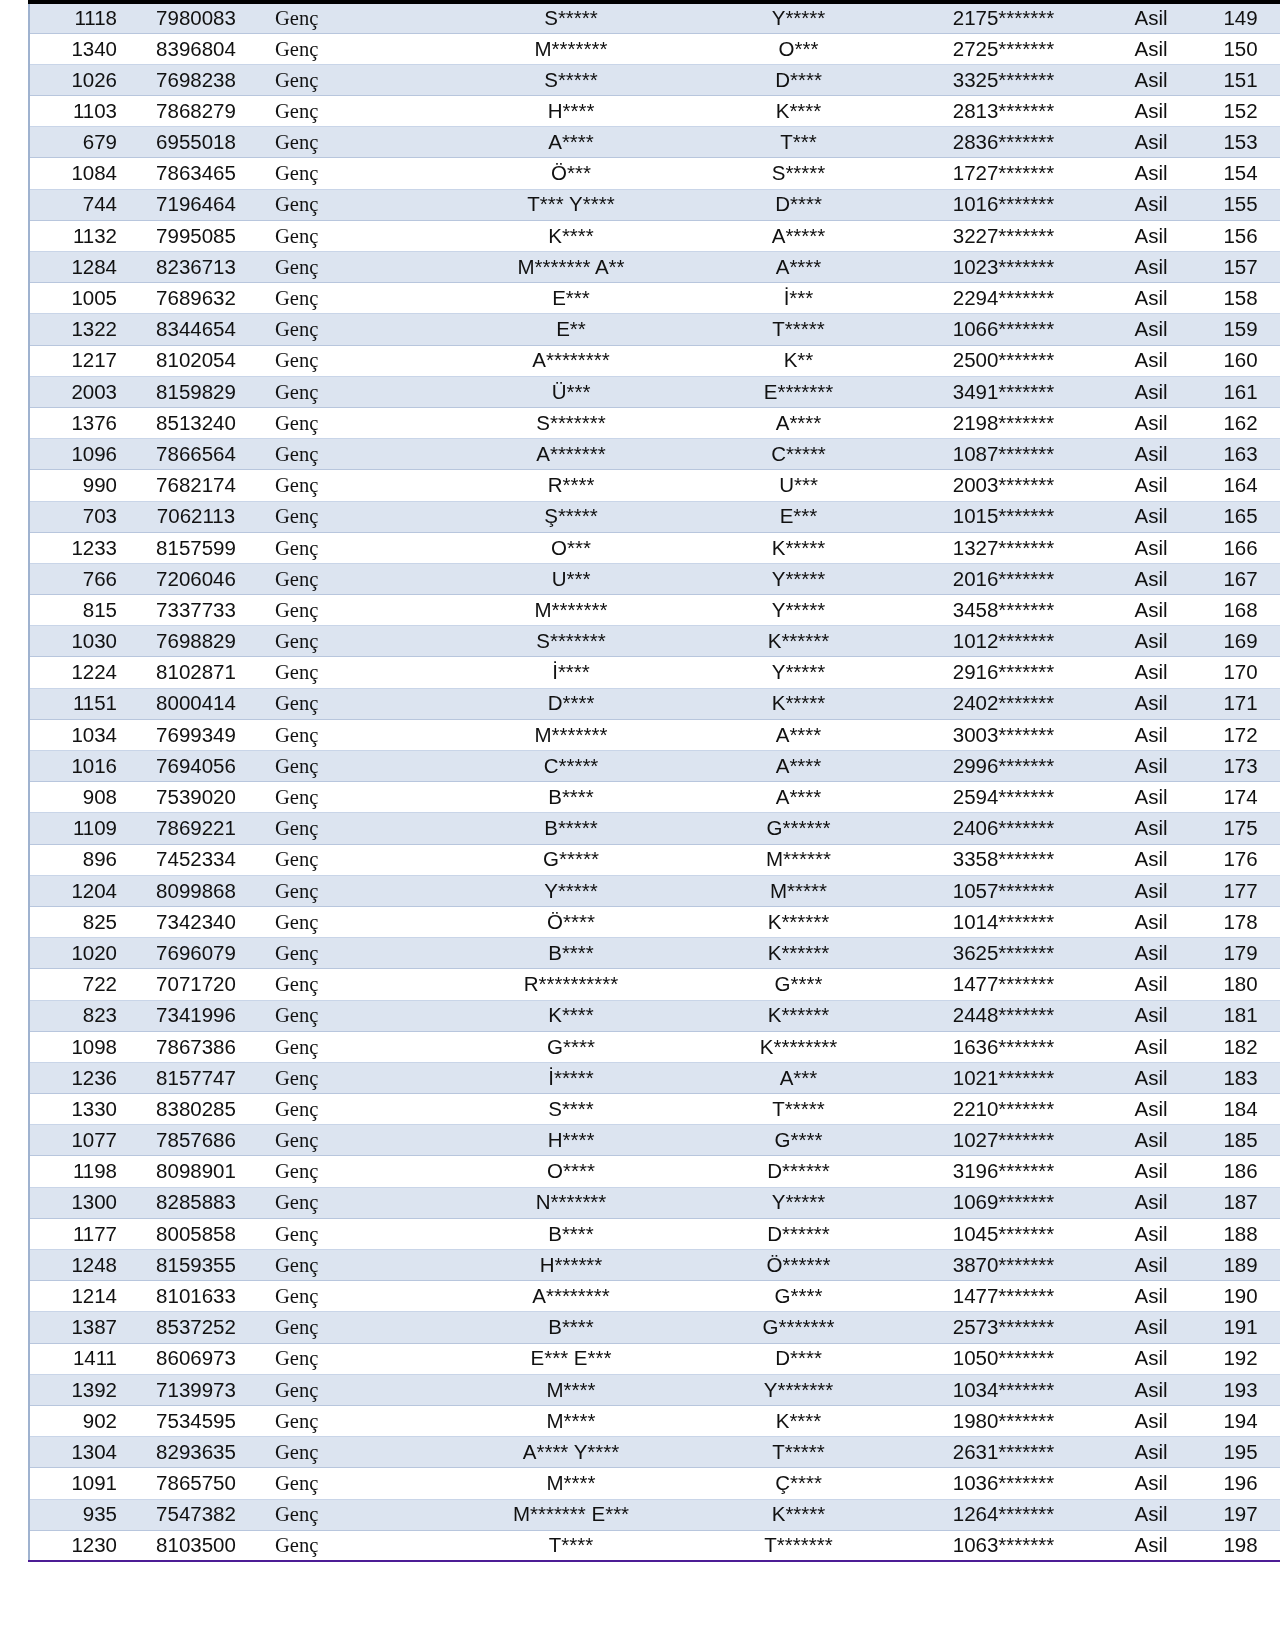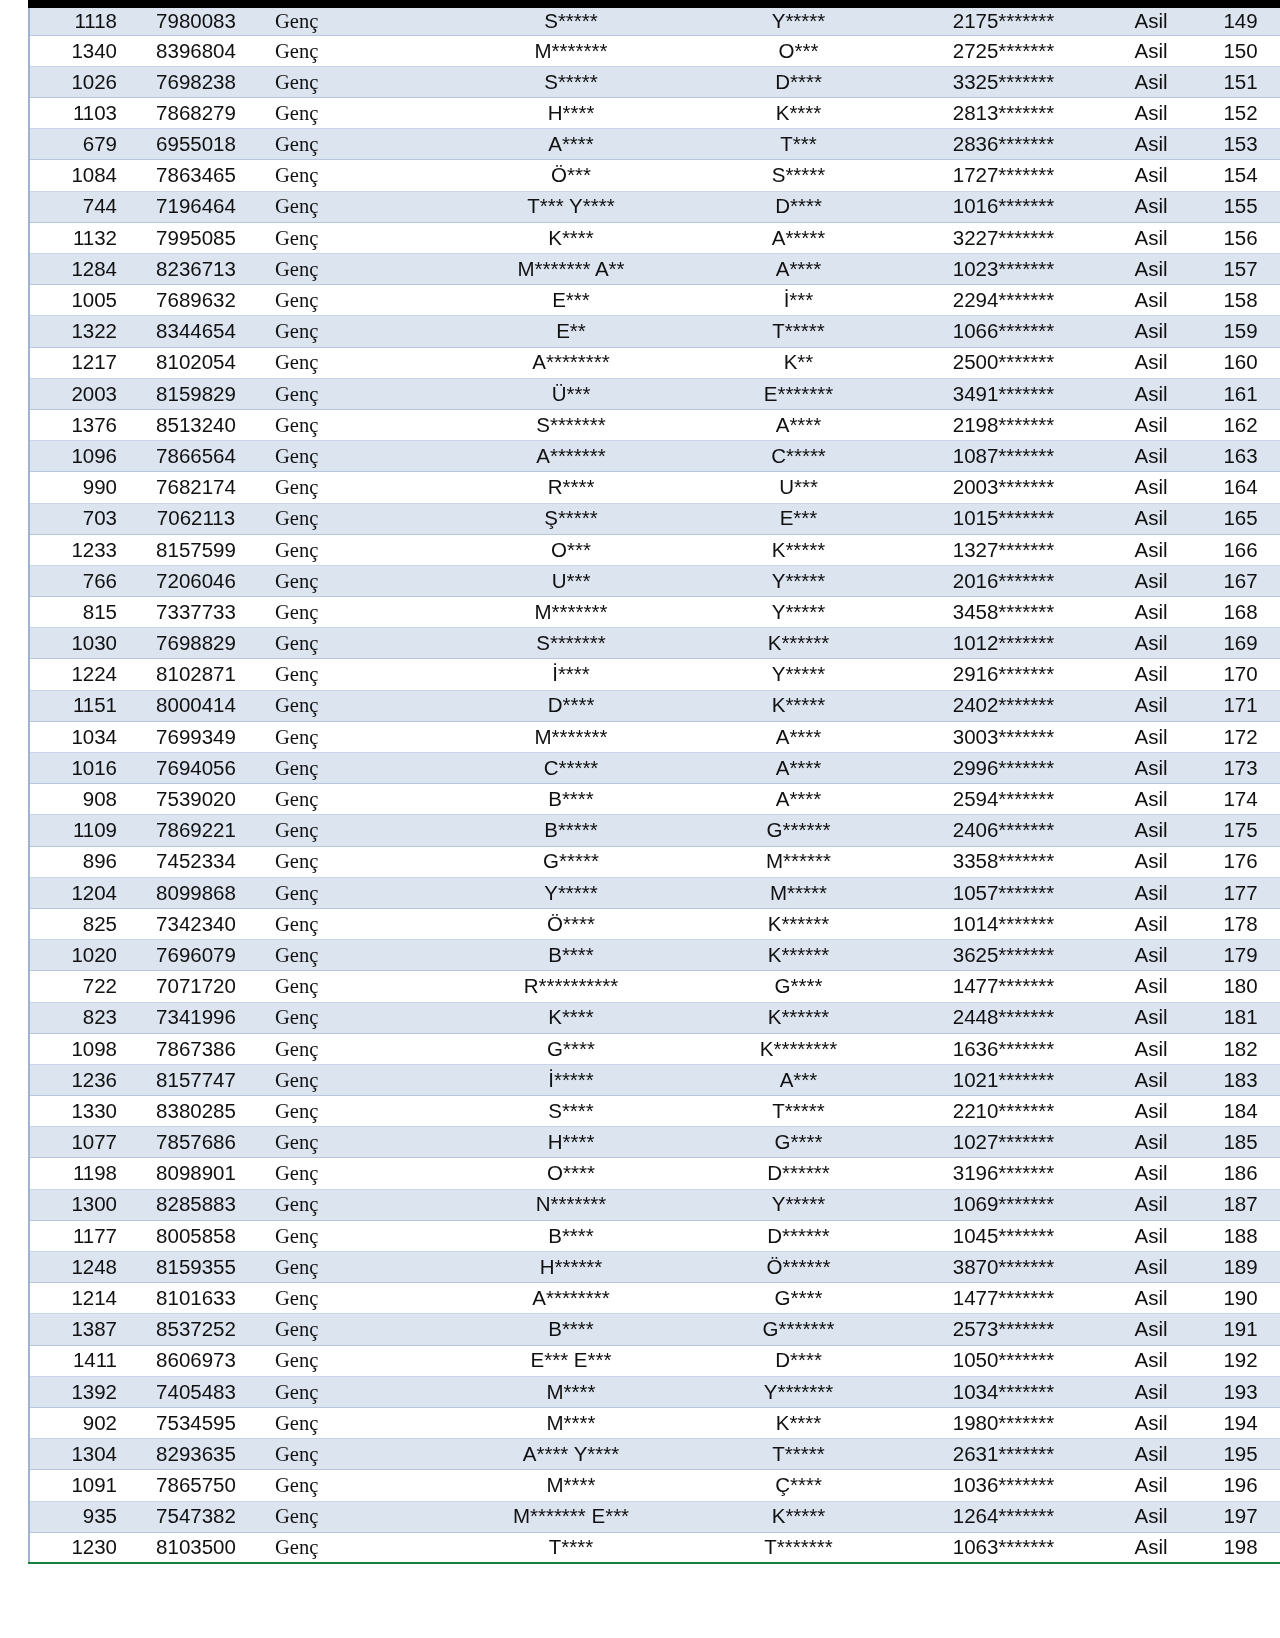--- a/index.html
+++ b/index.html
@@ -54,24 +54,24 @@
     border-bottom-color: #c9d5e8;
   }
   
   table.data-table tbody tr td.c-no {
     border-left: 2px solid #9fb2cf;
   }
   table.data-table tbody tr td.c-rank {
     border-right: 2px solid #9fb2cf;
   }
   table.data-table tbody tr:first-child td {
-    border-top: 8px solid #000000;
+    border-top: 4px solid #000000;
   }
   table.data-table tbody tr:last-child td {
-    border-bottom: 2px solid #15803d;
+    border-bottom: 2px solid #4c1d95;
   }
 
   
   col.w-no     { width: 92px;  }
   col.w-id     { width: 150px; }
   col.w-cat    { width: 175px; }
   col.w-name   { width: 250px; }
   col.w-sur    { width: 205px; }
   col.w-score  { width: 205px; }
   col.w-status { width: 90px;  }
@@ -537,21 +537,21 @@
           <td class="c-id">8606973</td>
           <td class="c-cat">Genç</td>
           <td class="c-name">E*** E***</td>
           <td class="c-sur">D****</td>
           <td class="c-score">1050*******</td>
           <td class="c-status">Asil</td>
           <td class="c-rank">192</td>
         </tr>
         <tr class="alt">
           <td class="c-no">1392</td>
-          <td class="c-id">7405483</td>
+          <td class="c-id">7139973</td>
           <td class="c-cat">Genç</td>
           <td class="c-name">M****</td>
           <td class="c-sur">Y*******</td>
           <td class="c-score">1034*******</td>
           <td class="c-status">Asil</td>
           <td class="c-rank">193</td>
         </tr>
         <tr class="plain">
           <td class="c-no">902</td>
           <td class="c-id">7534595</td>

